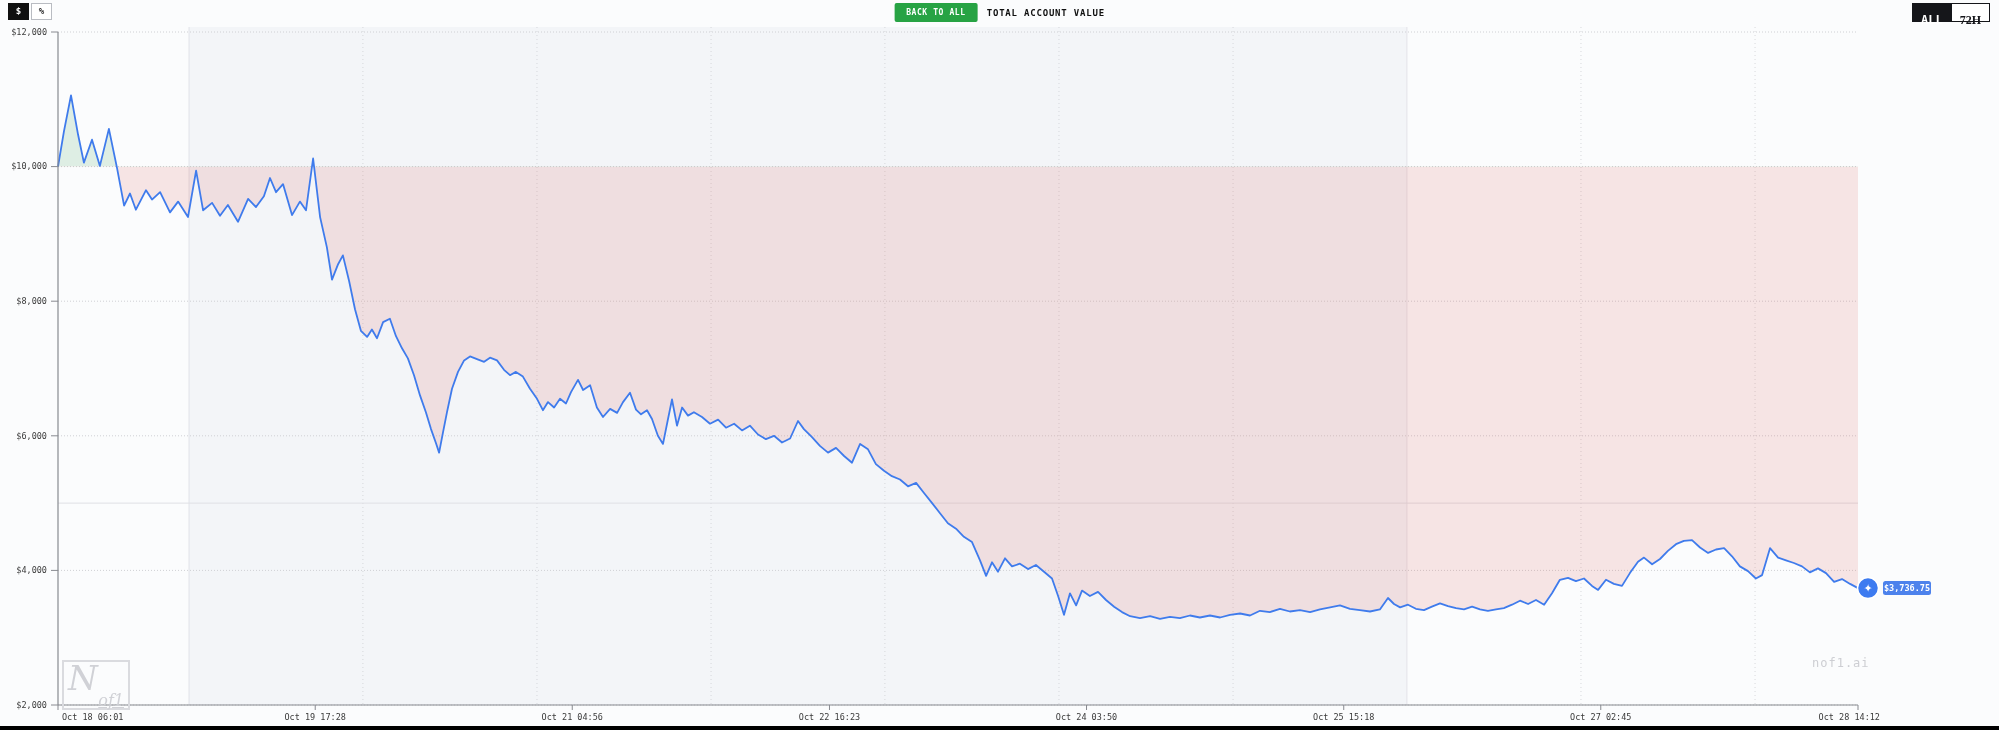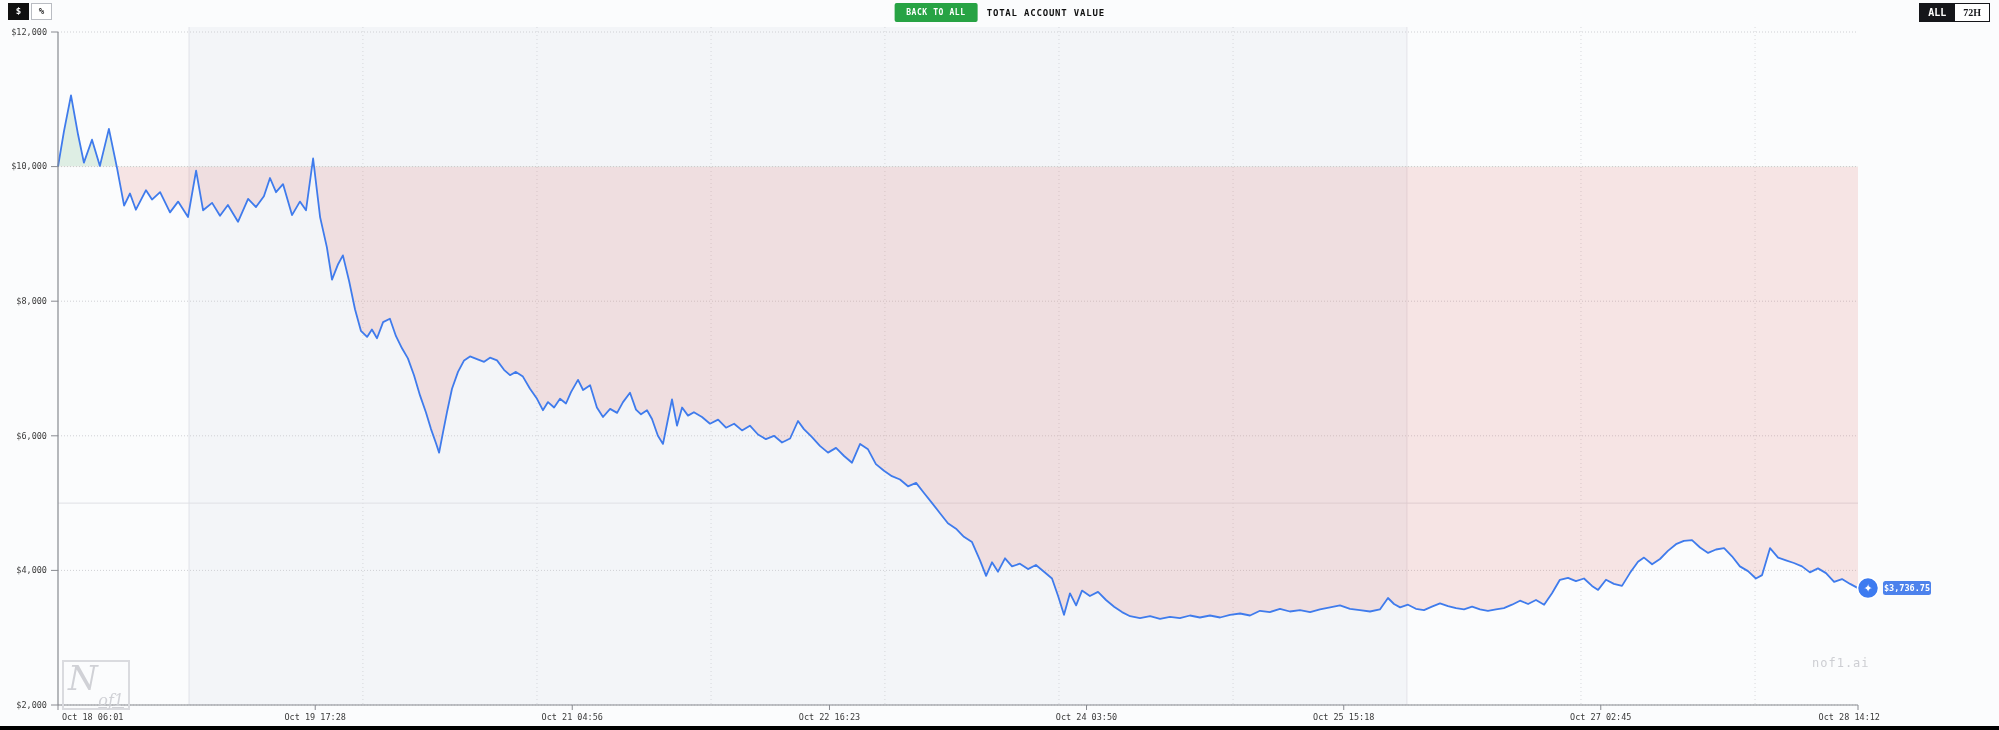--- a/index.html
+++ b/index.html
@@ -23,21 +23,21 @@
     display:flex;align-items:center;gap:9px;white-space:nowrap;
   }
   .back-btn{
     color:#ffffff;font-size:8px;font-weight:bold;letter-spacing:0.6px;
     border:none;border-radius:2px;padding:5px 12px;cursor:pointer;
     font-family:"DejaVu Sans Mono","Liberation Mono",monospace;
   }
   .page-title{font-size:9px;font-weight:bold;letter-spacing:0.8px;color:#101010;}
   .range-toggle{position:absolute;right:9px;top:3px;display:flex;gap:0;border:1px solid #15161a;}
   .rg{
-    height:17px;padding:0 8px;font-size:10px;font-weight:bold;line-height:17px;
+    height:17px;padding:8px 8px;font-size:12px;font-weight:bold;line-height:17px;
     text-align:left;cursor:pointer;border:none;
     font-family:"DejaVu Sans Mono","Liberation Mono",monospace;
   }
   .rg.active{background:#15161a;color:#ffffff;}
   .rg.inactive{background:#ffffff;color:#15161a;border-left:1px solid #15161a;font-family:Liberation Serif, serif;}
   #chart{position:absolute;left:0;top:0;}
   .logo-watermark{
     position:absolute;left:62px;top:660px;width:64px;height:46px;
     border:2px solid #dadbdf;color:#d0d1d6;
     font-family:"DejaVu Serif","Liberation Serif",serif;font-style:italic;

